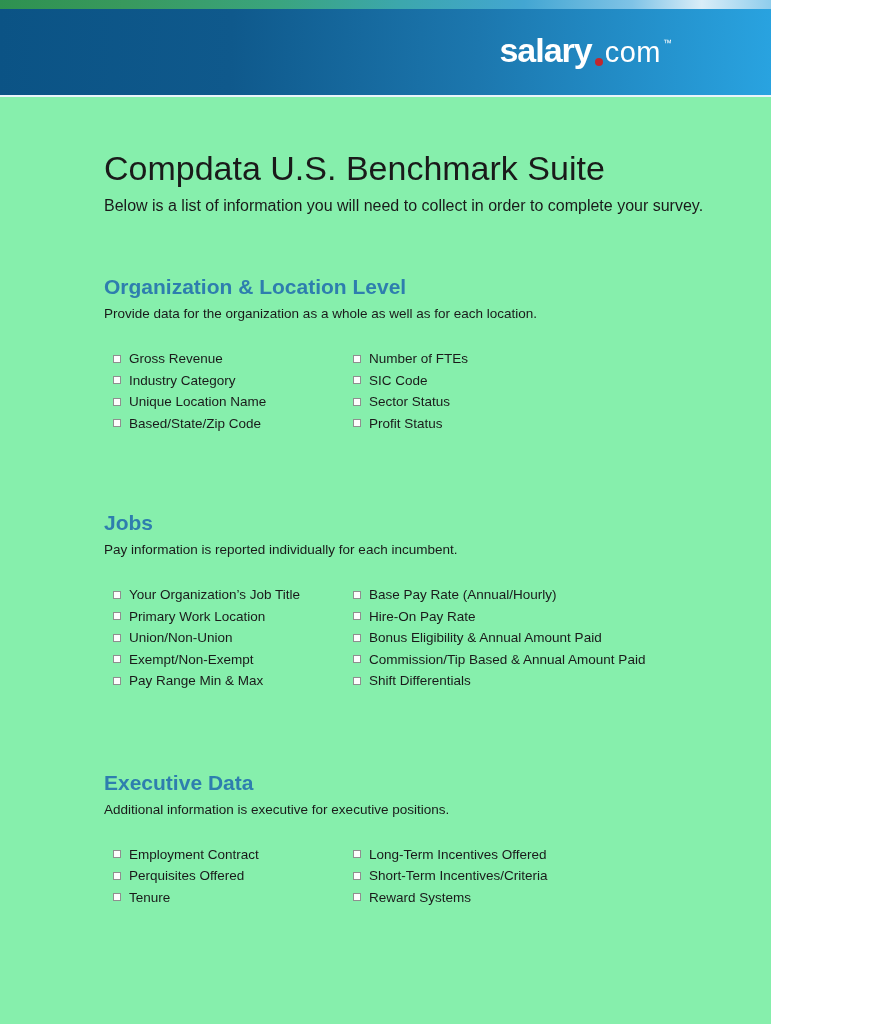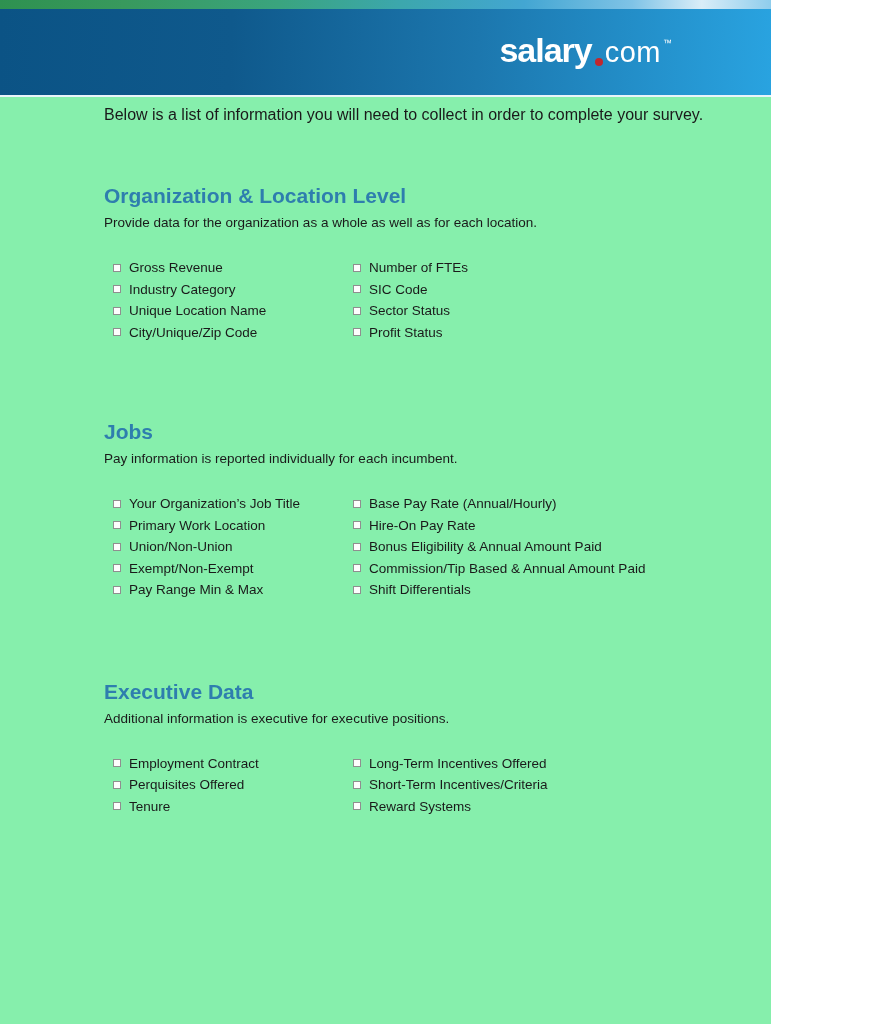--- a/index.html
+++ b/index.html
@@ -89,20 +89,21 @@
   <div class="banner">
     <div class="logo">
       <span class="logo-salary">salary</span>
       <span class="logo-dot"></span>
       <span class="logo-com">com</span>
       <span class="logo-tm">™</span>
     </div>
   </div>
 
   <div class="content">
+    <h1 class="doc-title">Compdata U.S. Benchmark Suite</h1>
     <p class="doc-subtitle">Below is a list of information you will need to collect in order to complete your survey.</p>
 
     <div>
         <section class="list-section s0">
           <h2 class="section-heading">Organization &amp; Location Level</h2>
           <p class="section-desc">Provide data for the organization as a whole as well as for each location.</p>
           <div class="checklist">
             <div class="col col-0">
               <div class="checklist-item">
                 <span class="checkbox"></span>
@@ -111,21 +112,21 @@
               <div class="checklist-item">
                 <span class="checkbox"></span>
                 <span>Industry Category</span>
               </div>
               <div class="checklist-item">
                 <span class="checkbox"></span>
                 <span>Unique Location Name</span>
               </div>
               <div class="checklist-item">
                 <span class="checkbox"></span>
-                <span>City/Unique/Zip Code</span>
+                <span>Based/State/Zip Code</span>
               </div>
             </div>
             <div class="col col-1">
               <div class="checklist-item">
                 <span class="checkbox"></span>
                 <span>Number of FTEs</span>
               </div>
               <div class="checklist-item">
                 <span class="checkbox"></span>
                 <span>SIC Code</span>

